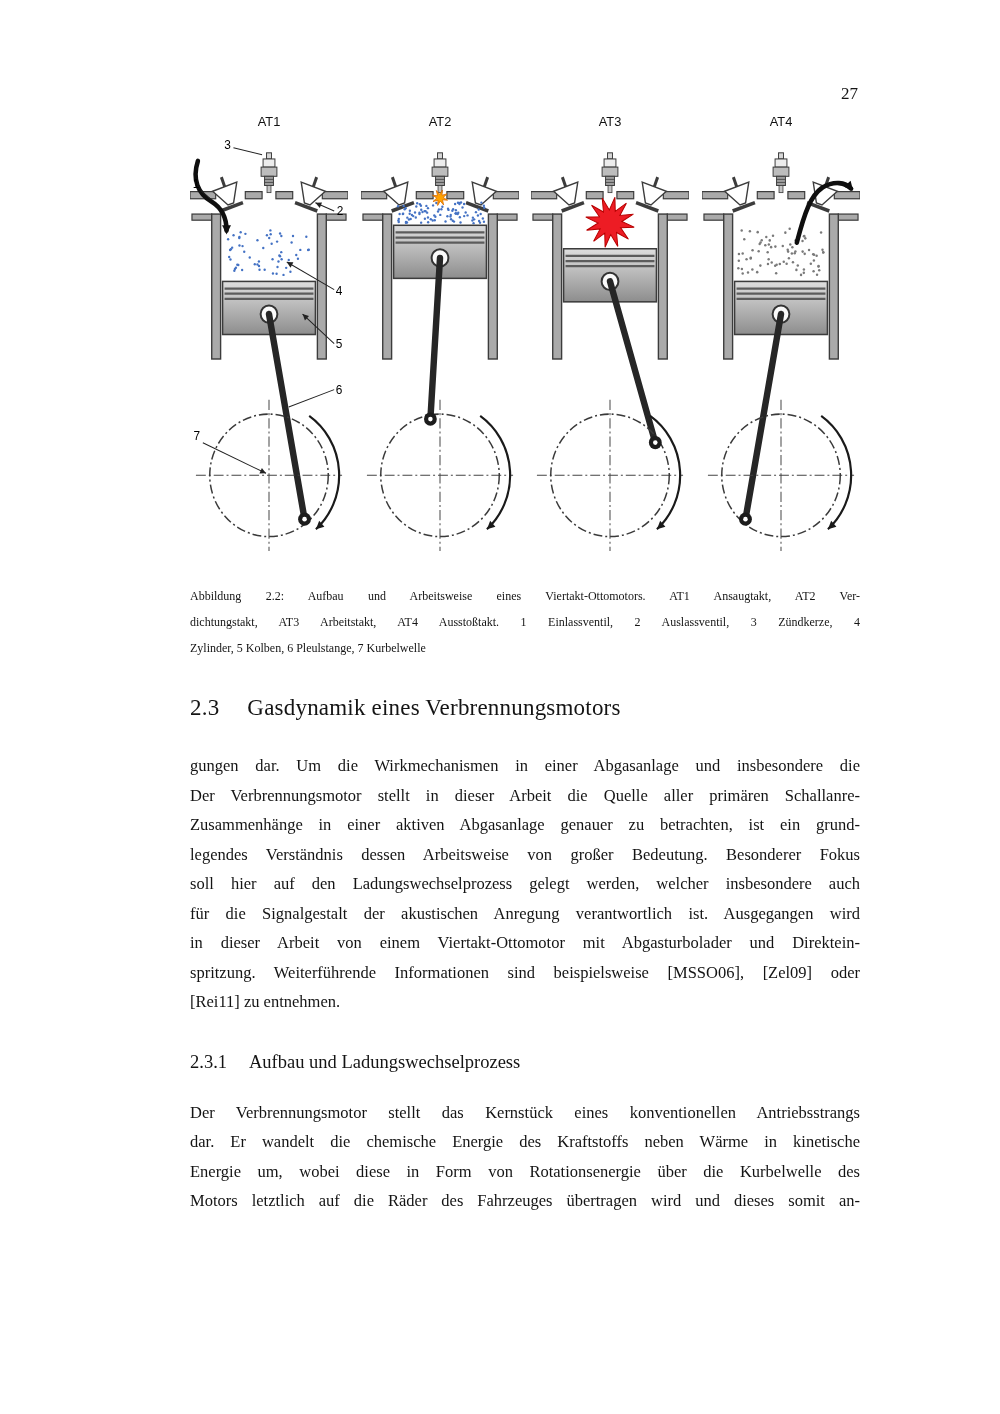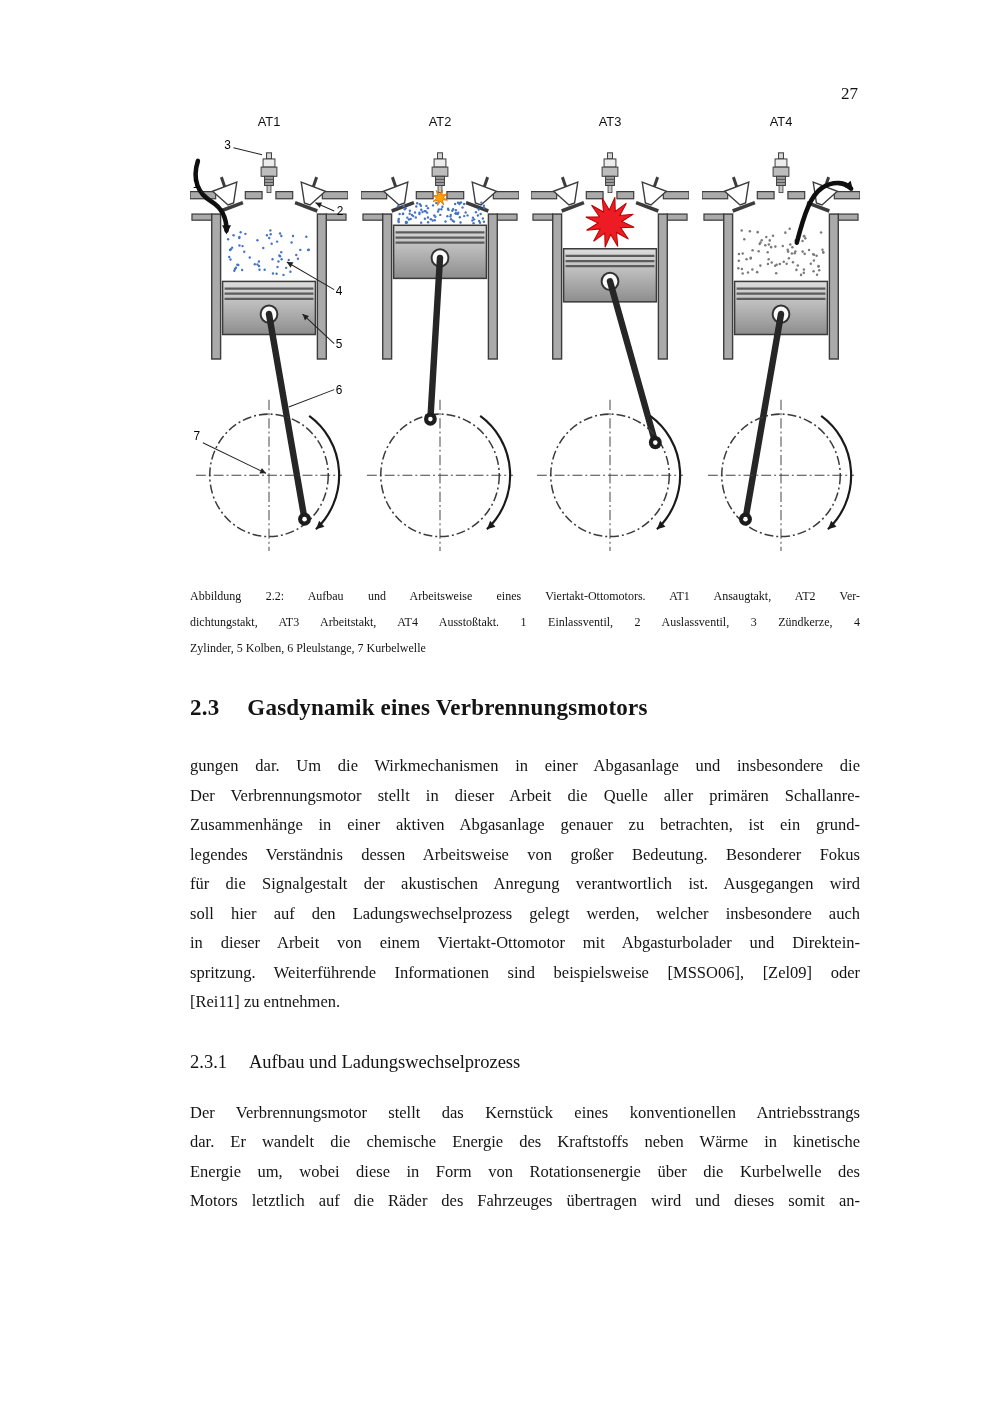--- a/index.html
+++ b/index.html
@@ -7,21 +7,21 @@
     width:1000px;height:1414px;background:#ffffff;position:relative;overflow:hidden;
     font-family:"Liberation Serif",serif;color:#141414;
   }
   .page-number{position:absolute;top:84px;right:142px;font-size:17px}
   .content{margin-left:190px;width:670px;padding-top:112px}
   .figure{display:flex;justify-content:space-between;gap:8px;margin:0 0 26px 0}
   .figure svg{display:block}
   .caption{font-size:12px;line-height:26px;margin-bottom:34px}
   .line{text-align:justify;text-align-last:justify}
   .line.short{text-align-last:left}
-  .section{font-size:23px;font-weight:bold;margin:4px 0 30px 0;display:flex;gap:28px;letter-spacing:.2px}
+  .section{font-size:23px;font-weight:normal;margin:4px 0 30px 0;display:flex;gap:28px;letter-spacing:.2px}
   .subsection{font-size:18.5px;font-weight:normal;margin:0 0 25px 0;display:flex;gap:22px}
   .para{font-size:16.5px;line-height:29.5px}
   #para1{margin-bottom:35px}
 </style>
 </head>
 <body>
 
 <div class="page-number">27</div>
 
 <div class="content">
@@ -553,22 +553,22 @@
   <h2 class="section">
     <span>2.3</span>
     <span>Gasdynamik eines Verbrennungsmotors</span>
   </h2>
 
   <div class="para" id="para1">
       <div class="line">gungen dar. Um die Wirkmechanismen in einer Abgasanlage und insbesondere die</div>
       <div class="line">Der Verbrennungsmotor stellt in dieser Arbeit die Quelle aller primären Schallanre-</div>
       <div class="line">Zusammenhänge in einer aktiven Abgasanlage genauer zu betrachten, ist ein grund-</div>
       <div class="line">legendes Verständnis dessen Arbeitsweise von großer Bedeutung. Besonderer Fokus</div>
+      <div class="line">soll hier auf den Ladungswechselprozess gelegt werden, welcher insbesondere auch</div>
       <div class="line">für die Signalgestalt der akustischen Anregung verantwortlich ist. Ausgegangen wird</div>
-      <div class="line">soll hier auf den Ladungswechselprozess gelegt werden, welcher insbesondere auch</div>
       <div class="line">in dieser Arbeit von einem Viertakt-Ottomotor mit Abgasturbolader und Direktein-</div>
       <div class="line">spritzung. Weiterführende Informationen sind beispielsweise [MSSO06], [Zel09] oder</div>
       <div class="line short">[Rei11] zu entnehmen.</div>
     </div>
 
   <h3 class="subsection">
     <span>2.3.1</span>
     <span>Aufbau und Ladungswechselprozess</span>
   </h3>
 

